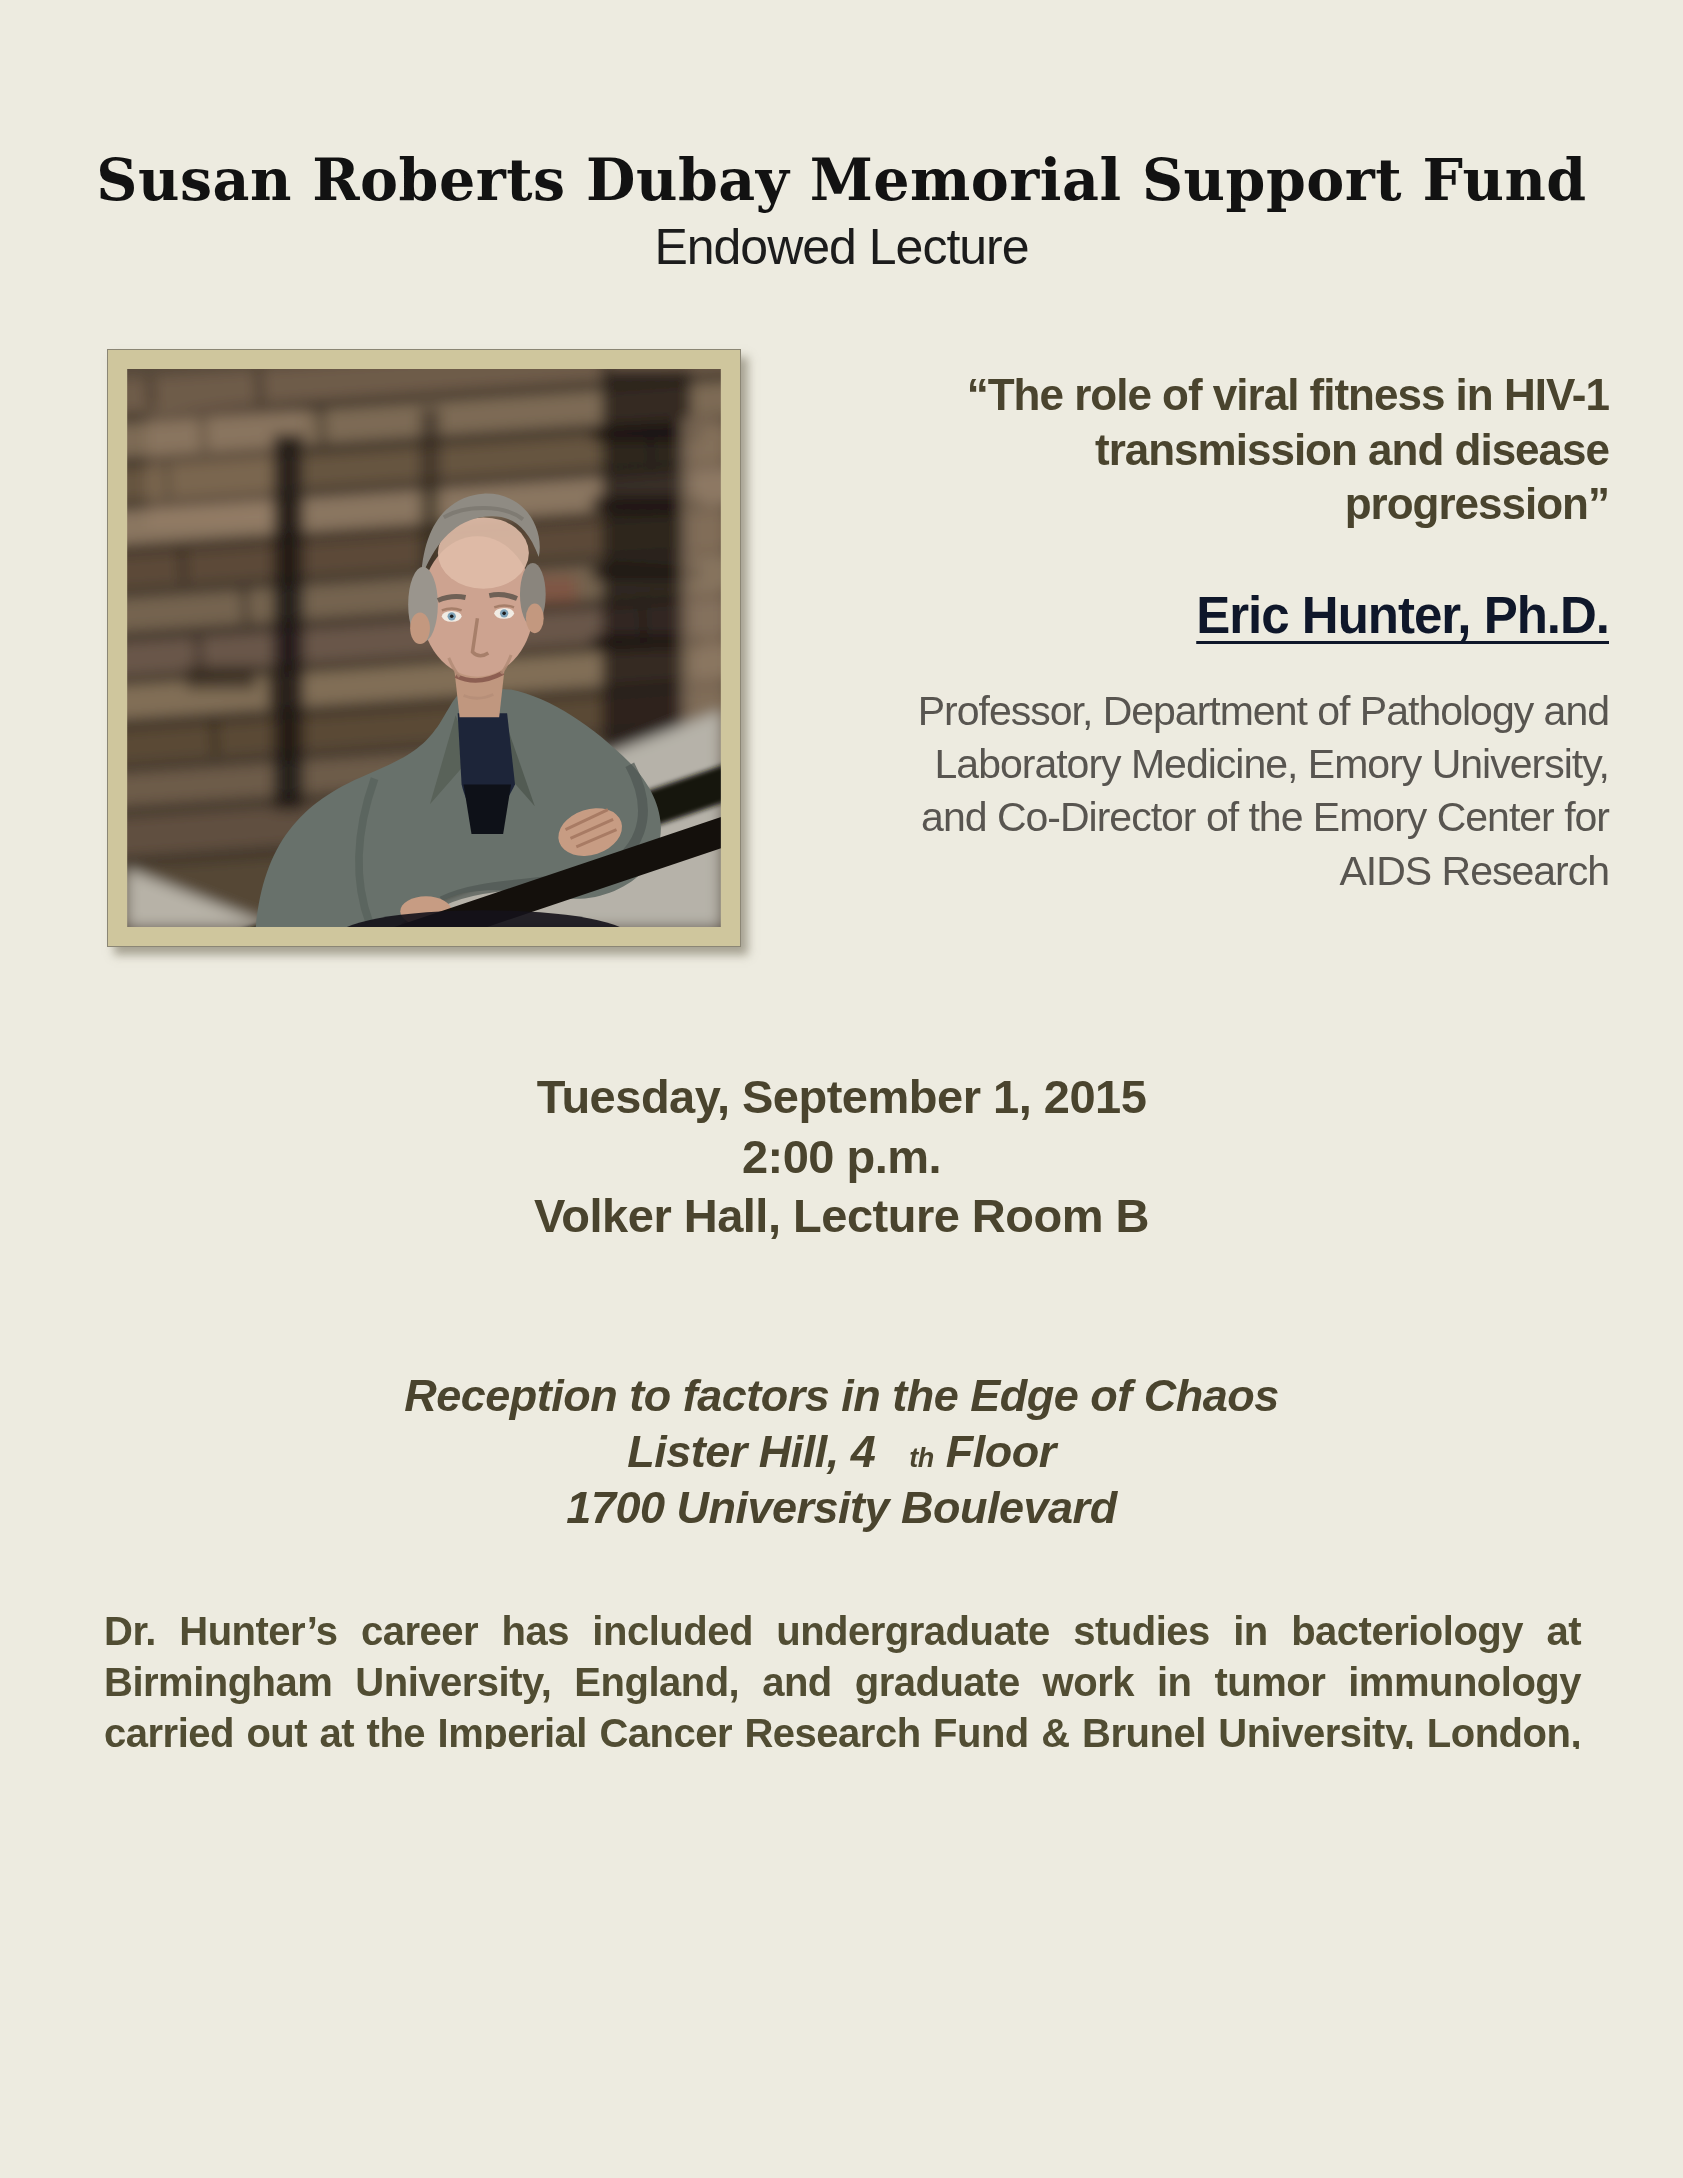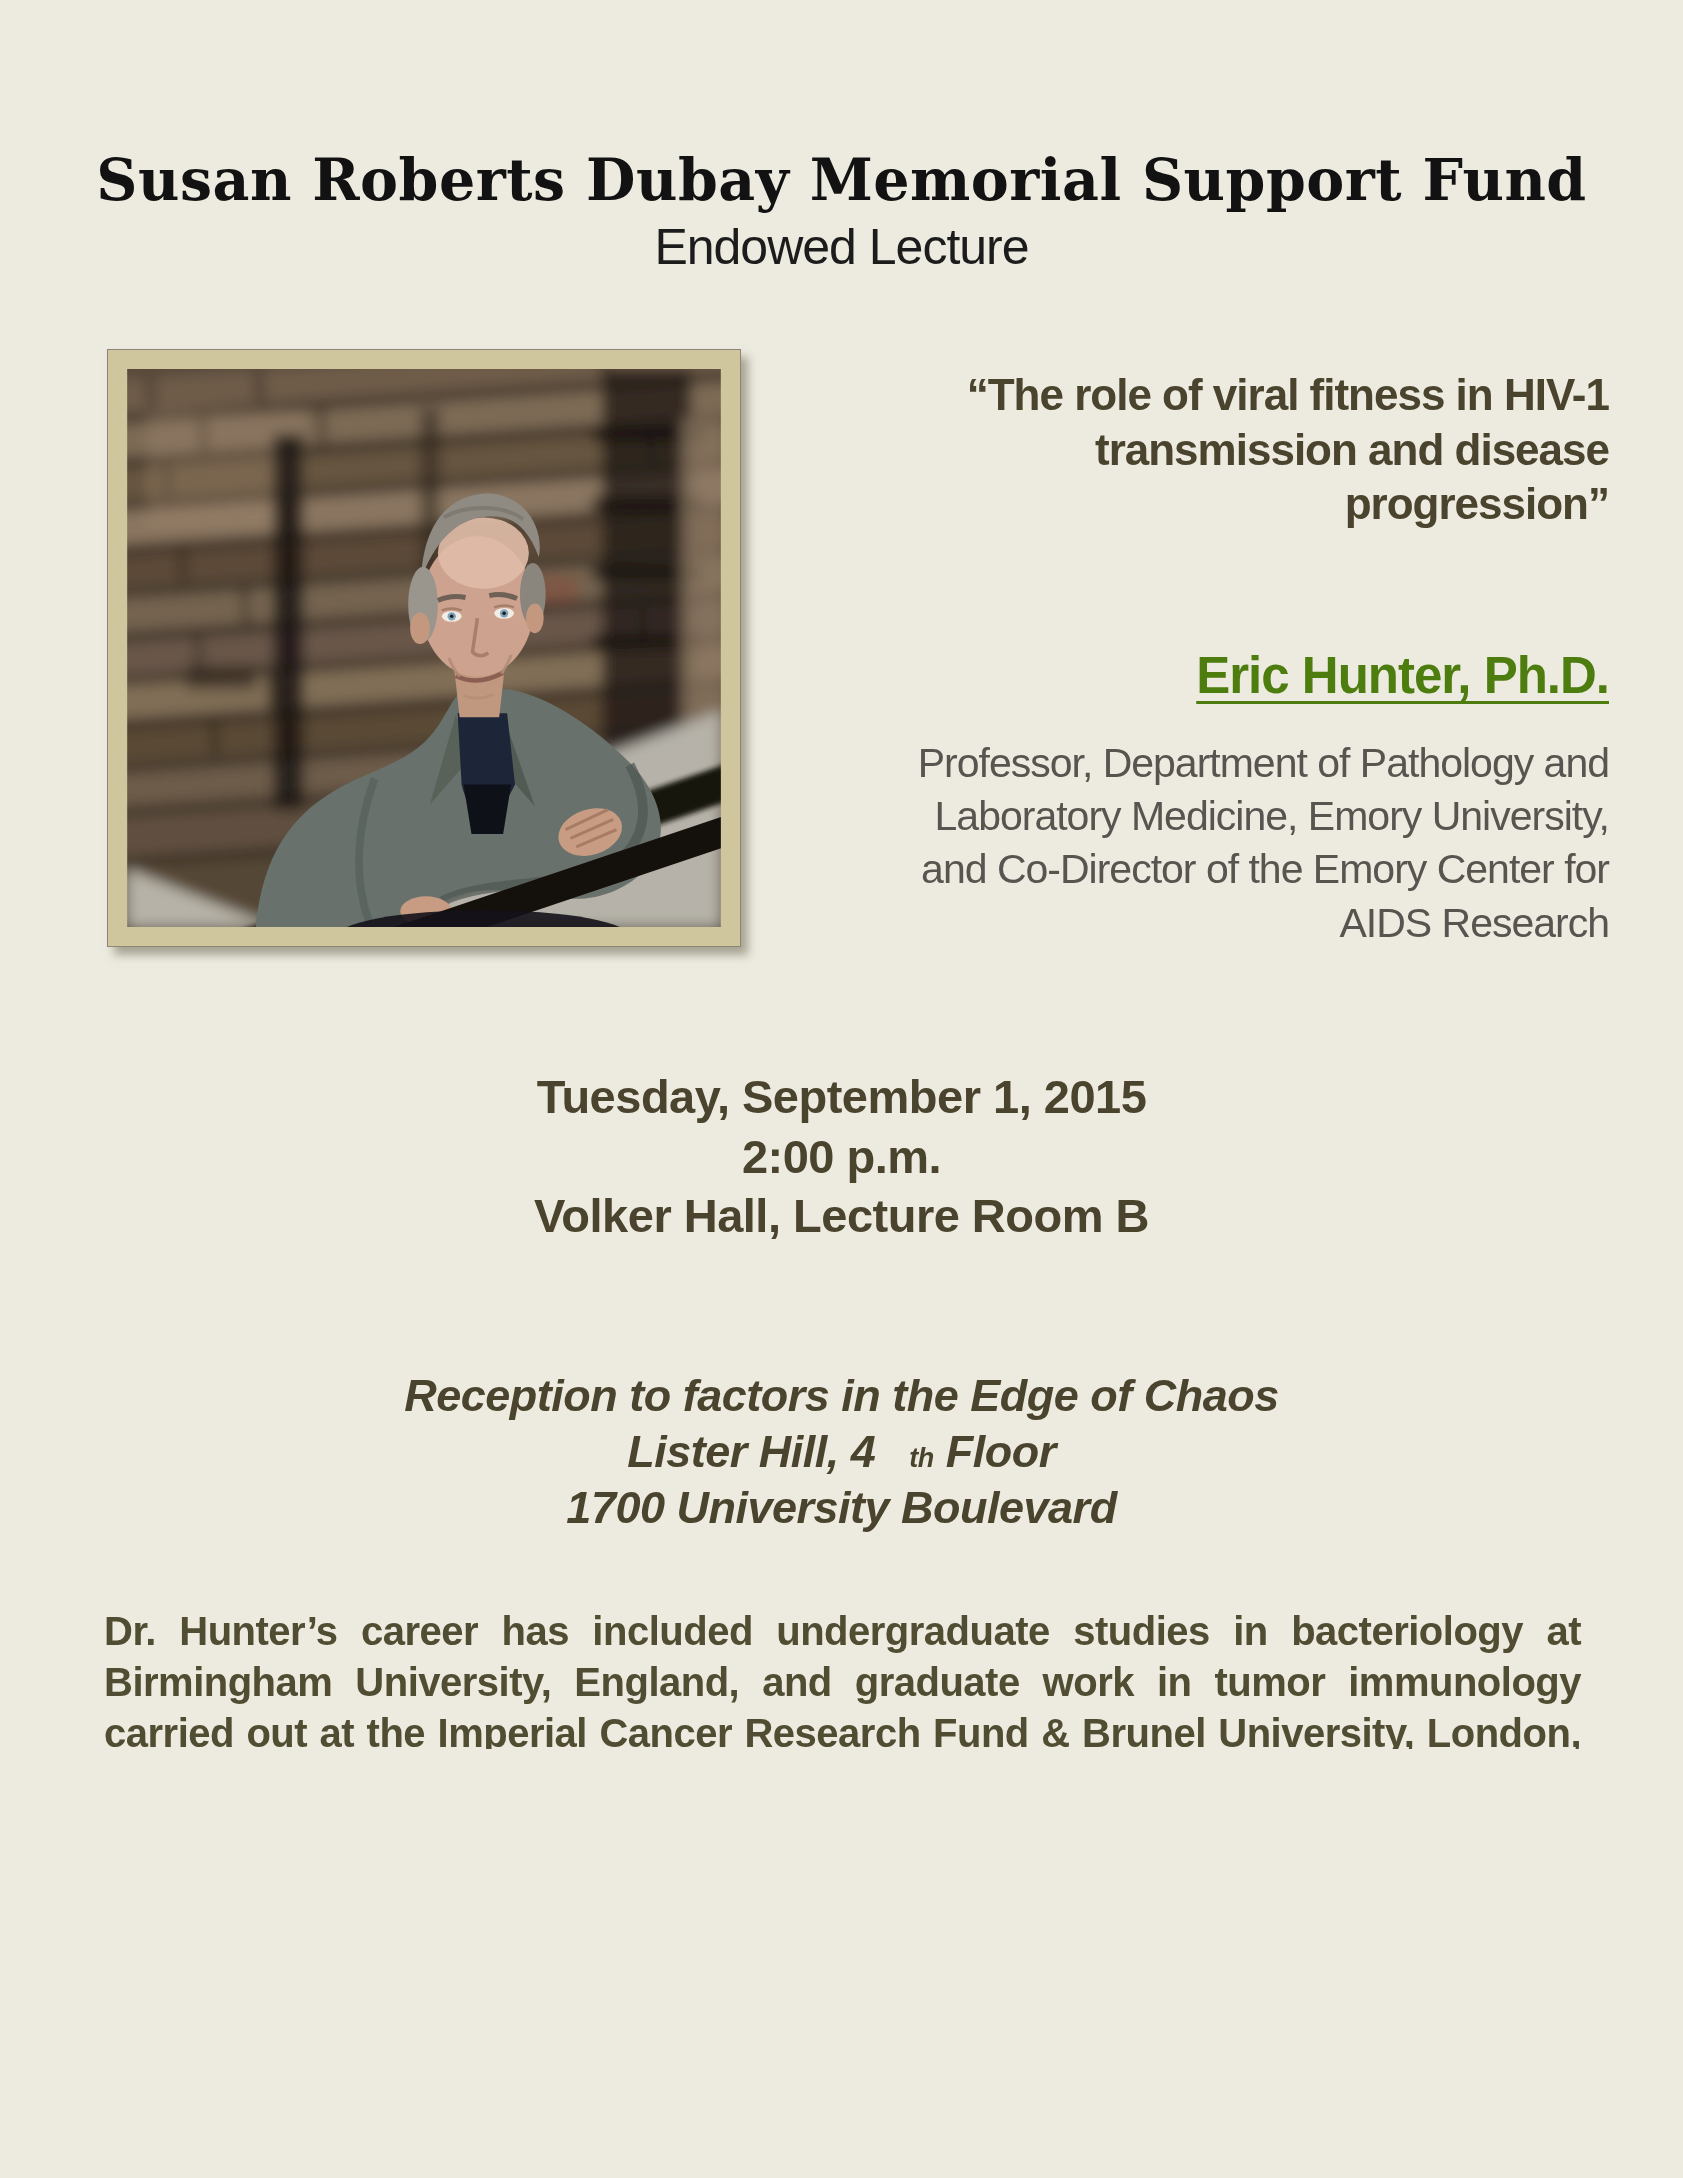--- a/index.html
+++ b/index.html
@@ -59,31 +59,31 @@
   }
   .quote {
     font-size: 44px;
     font-weight: bold;
     letter-spacing: -1px;
     color: #4a442e;
     line-height: 1.24;
   }
   .speaker-name {
     display: inline-block;
-    margin-top: 114px;
+    margin-top: 54px;
     font-size: 51px;
     font-weight: bold;
-    color: #4d7c0f;
+    color: #0f172a;
     letter-spacing: -1px;
     text-decoration: underline;
     text-decoration-thickness: 3px;
     text-underline-offset: 8px;
   }
   .affiliation {
-    margin-top: 32px;
+    margin-top: 40px;
     font-size: 41px;
     font-weight: 400;
     letter-spacing: -1px;
     color: #585550;
     line-height: 1.3;
   }
 
   
   .event-block {
     position: absolute;

